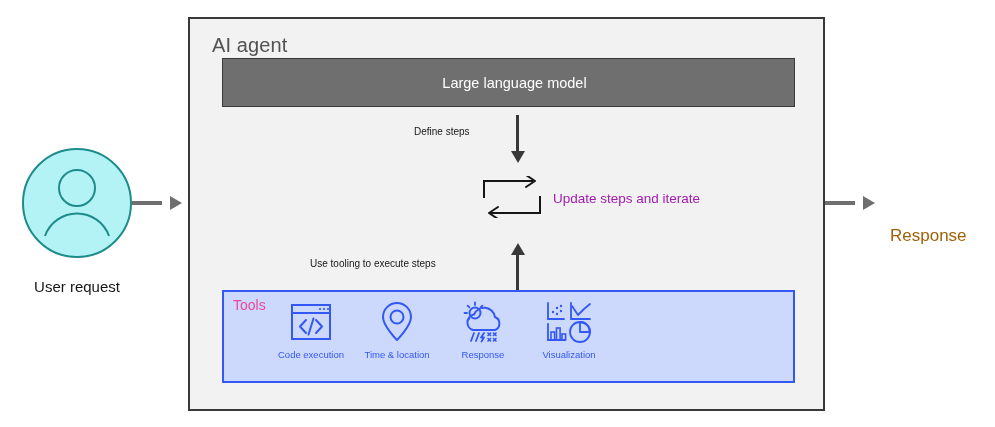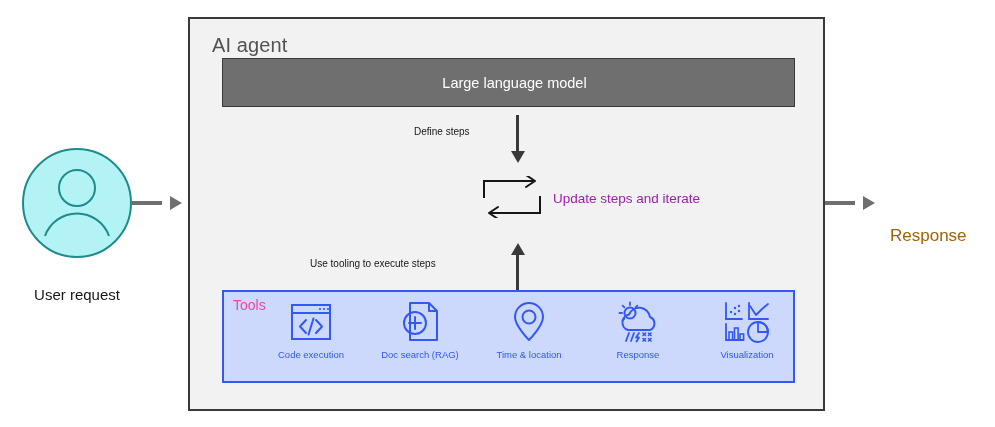--- a/index.html
+++ b/index.html
@@ -141,21 +141,20 @@
     color: #ec4899;
   }
   .tools-row {
     position: absolute;
     left: 268px;
     top: 298px;
     width: 522px;
     height: 80px;
     display: flex;
     align-items: flex-start;
-    justify-content: space-between;
   }
   .tool {
     width: 86px;
     display: flex;
     flex-direction: column;
     align-items: center;
   }
   .tool-icon {
     height: 48px;
     display: flex;
@@ -185,21 +184,21 @@
   .user-glyph {
     position: absolute;
     left: 22px;
     top: 148px;
     width: 110px;
     height: 110px;
   }
   .user-label {
     position: absolute;
     left: 14px;
-    top: 286px;
+    top: 278px;
     width: 126px;
     text-align: center;
     font-size: 15px;
     color: #161616;
   }
 
   
   .h-conn {
     position: absolute;
     height: 14px;
@@ -295,32 +294,20 @@
           <circle cx="35" cy="9" r="1.1" fill="#3358f4"></circle>
           <circle cx="39" cy="9" r="1.1" fill="#3358f4"></circle>
           <path d="M17 20 L11 26.5 L17 33" fill="none" stroke="#3358f4" stroke-width="2" stroke-linecap="round" stroke-linejoin="round"></path>
           <path d="M27 20 L33 26.5 L27 33" fill="none" stroke="#3358f4" stroke-width="2" stroke-linecap="round" stroke-linejoin="round"></path>
           <line x1="24.5" y1="18.5" x2="19.5" y2="34.5" stroke="#3358f4" stroke-width="2" stroke-linecap="round"></line>
         </svg>
       </div>
       <div class="tool-label">Code execution</div>
     </div>
 
-    <div class="tool">
-      <div class="tool-icon">
-        <svg width="44" height="44" viewBox="0 0 44 44">
-          <path d="M12 3 L31 3 L39 11 L39 40 L12 40 Z" fill="none" stroke="#3358f4" stroke-width="2" stroke-linejoin="round"></path>
-          <path d="M31 3 L31 11 L39 11" fill="none" stroke="#3358f4" stroke-width="2" stroke-linejoin="round"></path>
-          <circle cx="17" cy="23" r="11" fill="none" stroke="#3358f4" stroke-width="2"></circle>
-          <line x1="17" y1="17" x2="17" y2="29" stroke="#3358f4" stroke-width="2" stroke-linecap="round"></line>
-          <line x1="11" y1="23" x2="23" y2="23" stroke="#3358f4" stroke-width="2" stroke-linecap="round"></line>
-        </svg>
-      </div>
-      <div class="tool-label">Doc search (RAG)</div>
-    </div>
 
 
     <div class="tool">
       <div class="tool-icon">
         <svg width="44" height="44" viewBox="0 0 44 44">
           <path d="M22 40 C22 40 36 26 36 17 A14 14 0 0 0 8 17 C8 26 22 40 22 40 Z" fill="none" stroke="#3358f4" stroke-width="2" stroke-linejoin="round"></path>
           <circle cx="22" cy="17" r="6.5" fill="none" stroke="#3358f4" stroke-width="2"></circle>
         </svg>
       </div>
       <div class="tool-label">Time &amp; location</div>

